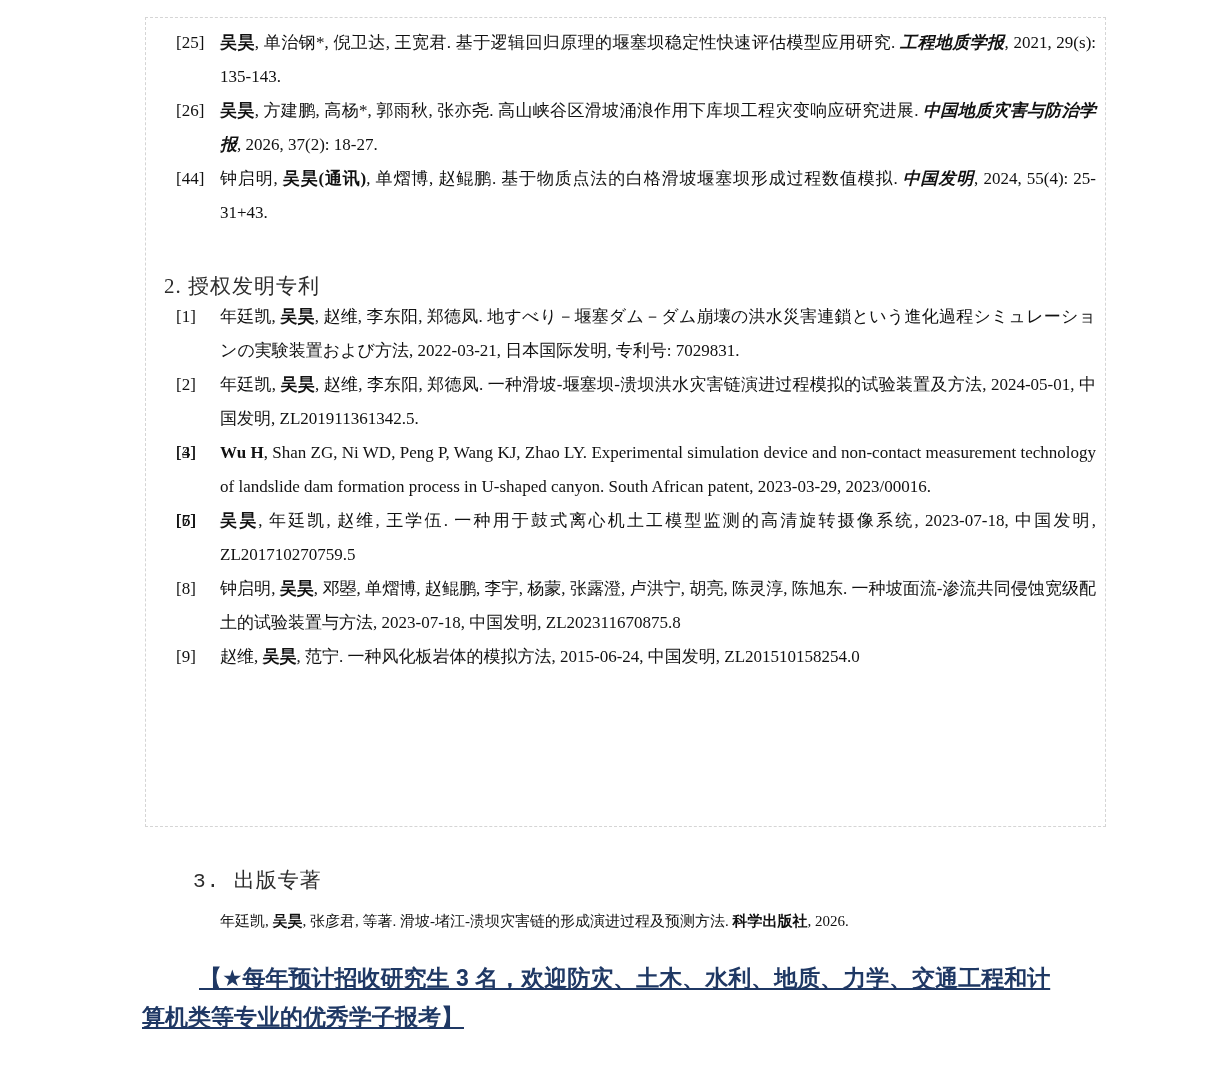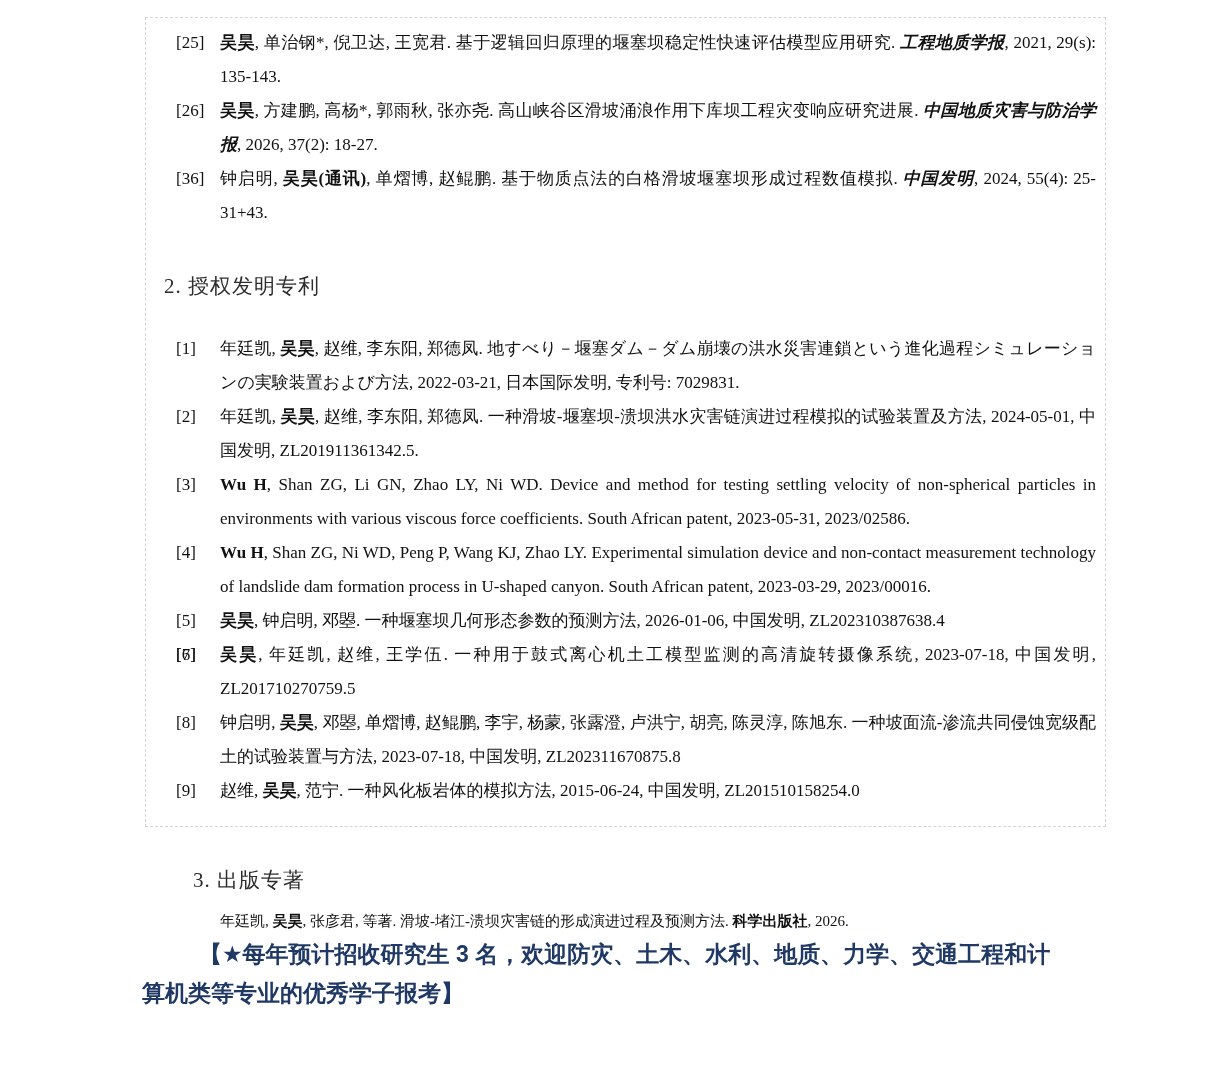--- a/index.html
+++ b/index.html
@@ -40,70 +40,72 @@
     font-family: "Liberation Serif", "DejaVu Serif", serif;
   }
   .b { font-weight: bold; }
   .i { font-style: italic; margin-top: 48px; }
 
   
   .sec {
     font-size: 21px;
     font-weight: 400;
     color: #2d2d2d;
-    margin: 42px 0 32px 18px;
+    margin: 42px 0 0 18px;
     letter-spacing: 1px;
   }
   .sec3 {
     position: absolute;
     left: 193px; top: 866px;
     margin: 0;
+    font-family: Liberation Mono, monospace;
   }
 
   .monograph {
     position: absolute;
     left: 220px; top: 906px;
     width: 886px;
     font-size: 15px;
     line-height: 30px;
   }
 
   
   .announcement {
     position: absolute;
-    left: 142px; top: 935px;
+    left: 142px; top: 959px;
     width: 948px;
     font-family: "Liberation Sans", "DejaVu Sans", sans-serif;
     font-weight: 700;
     font-size: 23px;
     line-height: 39px;
+    text-decoration: underline;
   }
   .ann-line { white-space: nowrap; }
   .ann-line.indent { padding-left: 57px; }
 </style>
 </head>
 <body>
 
 <div class="page">
 
   <div class="textbox">
     <div id="journal-list">
         <div class="item"><span class="no">[25]</span><span><span class="b">吴昊</span><span>, 单治钢*, 倪卫达, 王宽君. 基于逻辑回归原理的堰塞坝稳定性快速评估模型应用研究. </span><span class="b i">工程地质学报</span><span>, 2021, 29(s): 135-143.</span></span></div>
         <div class="item"><span class="no">[26]</span><span><span class="b">吴昊</span><span>, 方建鹏, 高杨*, 郭雨秋, 张亦尧. 高山峡谷区滑坡涌浪作用下库坝工程灾变响应研究进展. </span><span class="b i">中国地质灾害与防治学报</span><span>, 2026, 37(2): 18-27.</span></span></div>
-        <div class="item"><span class="no">[36]</span><span><span>钟启明, </span><span class="b">吴昊(通讯)</span><span>, 单熠博, 赵鲲鹏. 基于物质点法的白格滑坡堰塞坝形成过程数值模拟. </span><span class="b i">中国发明</span><span>, 2024, 55(4): 25-31+43.</span></span></div>
+        <div class="item"><span class="no">[44]</span><span><span>钟启明, </span><span class="b">吴昊(通讯)</span><span>, 单熠博, 赵鲲鹏. 基于物质点法的白格滑坡堰塞坝形成过程数值模拟. </span><span class="b i">中国发明</span><span>, 2024, 55(4): 25-31+43.</span></span></div>
       </div>
 
     <h2 class="sec">2. 授权发明专利</h2>
 
     <div id="patent-list">
         <div class="item"><span class="no">[1]</span><span><span>年廷凯, </span><span class="b">吴昊</span><span>, 赵维, 李东阳, 郑德凤. 地すべり－堰塞ダム－ダム崩壊の洪水災害連鎖という進化過程シミュレーションの実験装置および方法, 2022-03-21,  日本国际发明,  专利号: 7029831.</span></span></div>
         <div class="item"><span class="no">[2]</span><span><span>年廷凯, </span><span class="b">吴昊</span><span>, 赵维, 李东阳, 郑德凤. 一种滑坡-堰塞坝-溃坝洪水灾害链演进过程模拟的试验装置及方法, 2024-05-01,  中国发明, ZL201911361342.5.</span></span></div>
-        <div class="item"><span class="no">[3]</span><span><span class="b">Wu H</span><span>, Shan ZG, Li GN, Zhao LY, Ni WD. Device and method for testing settling velocity of non-spherical particles in environments with various viscous force coefficients. South African patent, 2023-05-31, 2023/02586.</span></span></div>
+        <div class="item"><span class="no">[3]</span></div>
         <div class="item"><span class="no">[4]</span><span><span class="b">Wu H</span><span>, Shan ZG, Ni WD, Peng P, Wang KJ, Zhao LY. Experimental simulation device and non-contact measurement technology of landslide dam formation process in U-shaped canyon. South African patent, 2023-03-29, 2023/00016.</span></span></div>
-        <div class="item"><span class="no">[5]</span><span><span class="b">吴昊</span><span>, 钟启明, 邓曌. 一种堰塞坝几何形态参数的预测方法, 2026-01-06,  中国发明, ZL202310387638.4</span></span></div>
+        <div class="item"><span class="no">[5]</span></div>
         <div class="item"><span class="no">[6]</span></div>
         <div class="item"><span class="no">[7]</span><span><span class="b">吴昊</span><span>, 年廷凯, 赵维, 王学伍. 一种用于鼓式离心机土工模型监测的高清旋转摄像系统, 2023-07-18,  中国发明, ZL201710270759.5</span></span></div>
         <div class="item"><span class="no">[8]</span><span><span>钟启明, </span><span class="b">吴昊</span><span>, 邓曌, 单熠博, 赵鲲鹏, 李宇, 杨蒙, 张露澄, 卢洪宁, 胡亮, 陈灵淳, 陈旭东. 一种坡面流-渗流共同侵蚀宽级配土的试验装置与方法, 2023-07-18,  中国发明, ZL202311670875.8</span></span></div>
         <div class="item"><span class="no">[9]</span><span><span>赵维, </span><span class="b">吴昊</span><span>, 范宁. 一种风化板岩体的模拟方法, 2015-06-24,  中国发明, ZL201510158254.0</span></span></div>
       </div>
   </div>
 
   <h2 class="sec sec3">3. 出版专著</h2>
 
   <div class="monograph" id="monograph"><span>年廷凯, </span><span class="b">吴昊</span><span>, 张彦君, 等著. 滑坡-堵江-溃坝灾害链的形成演进过程及预测方法. </span><span class="b">科学出版社</span><span>, 2026.</span></div>

